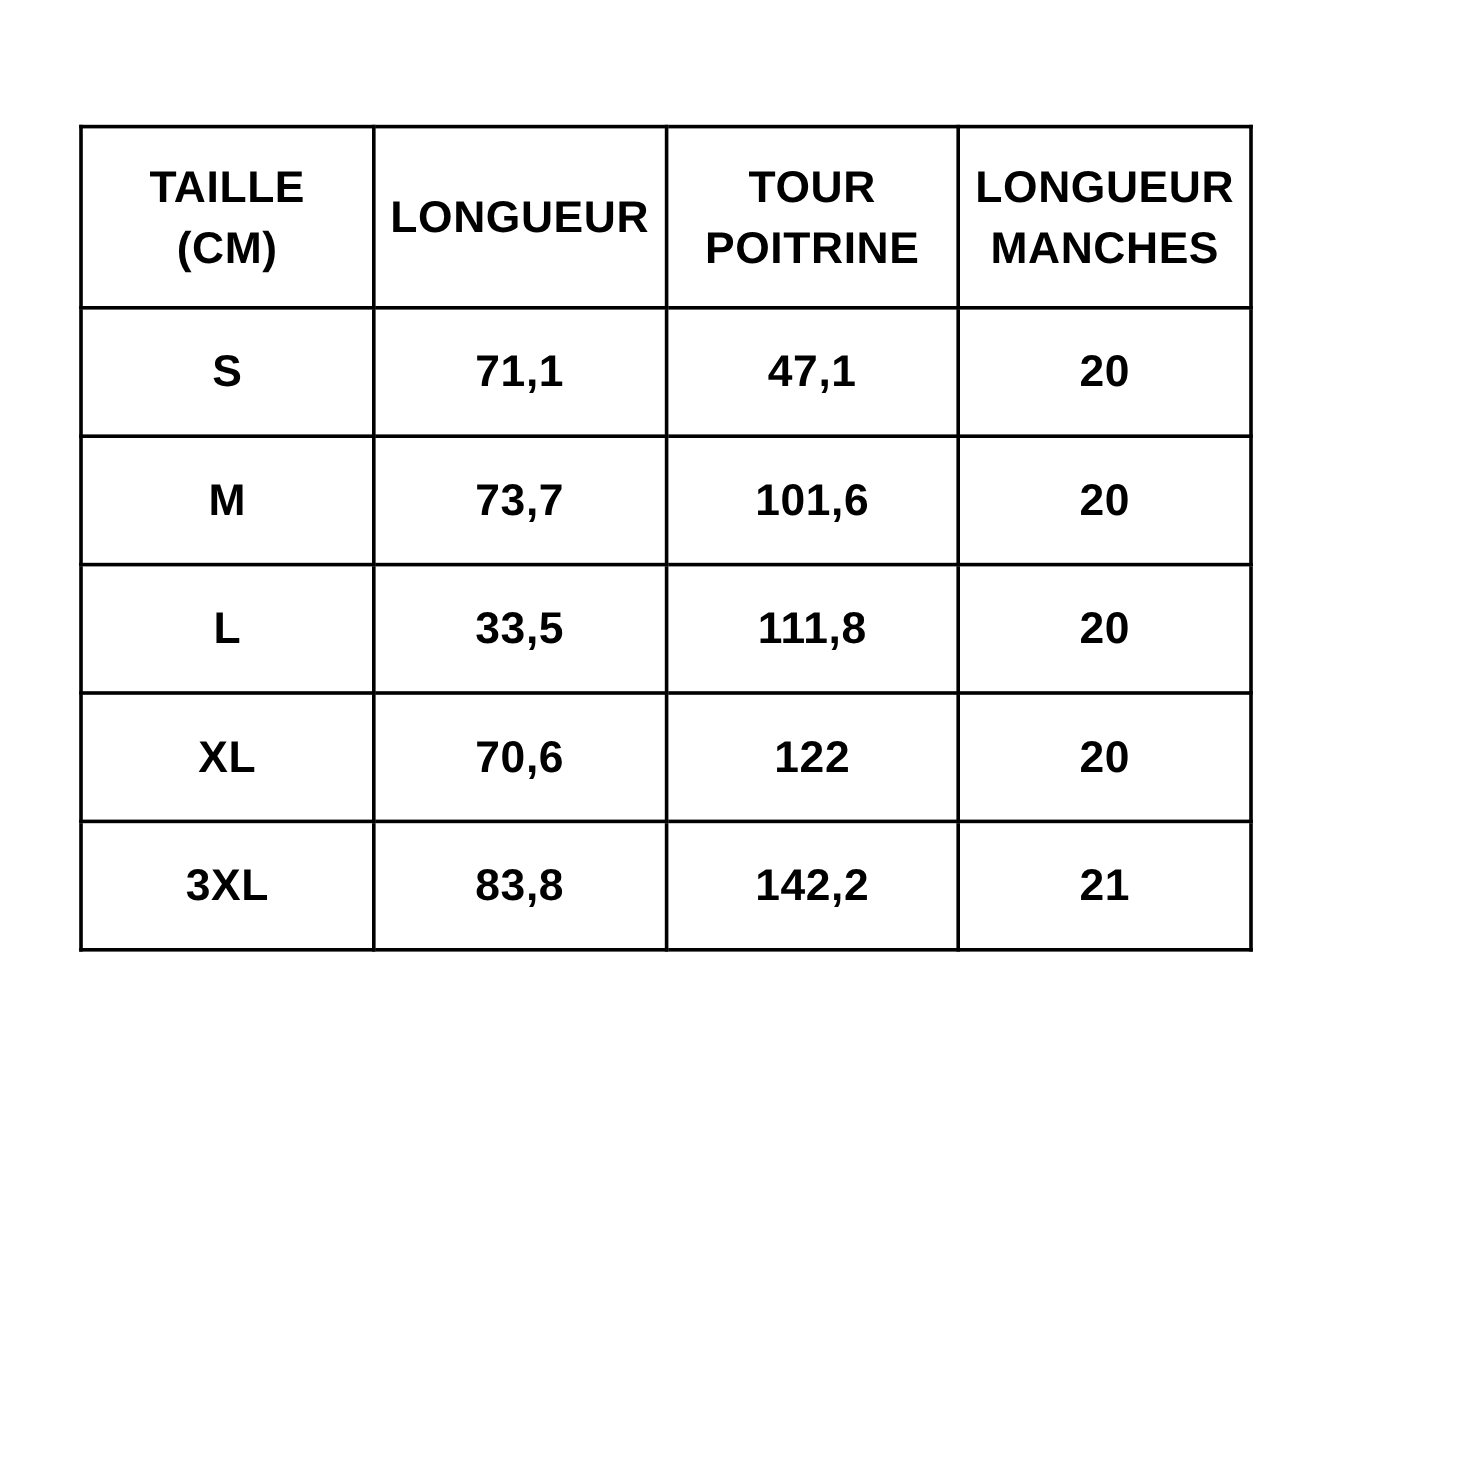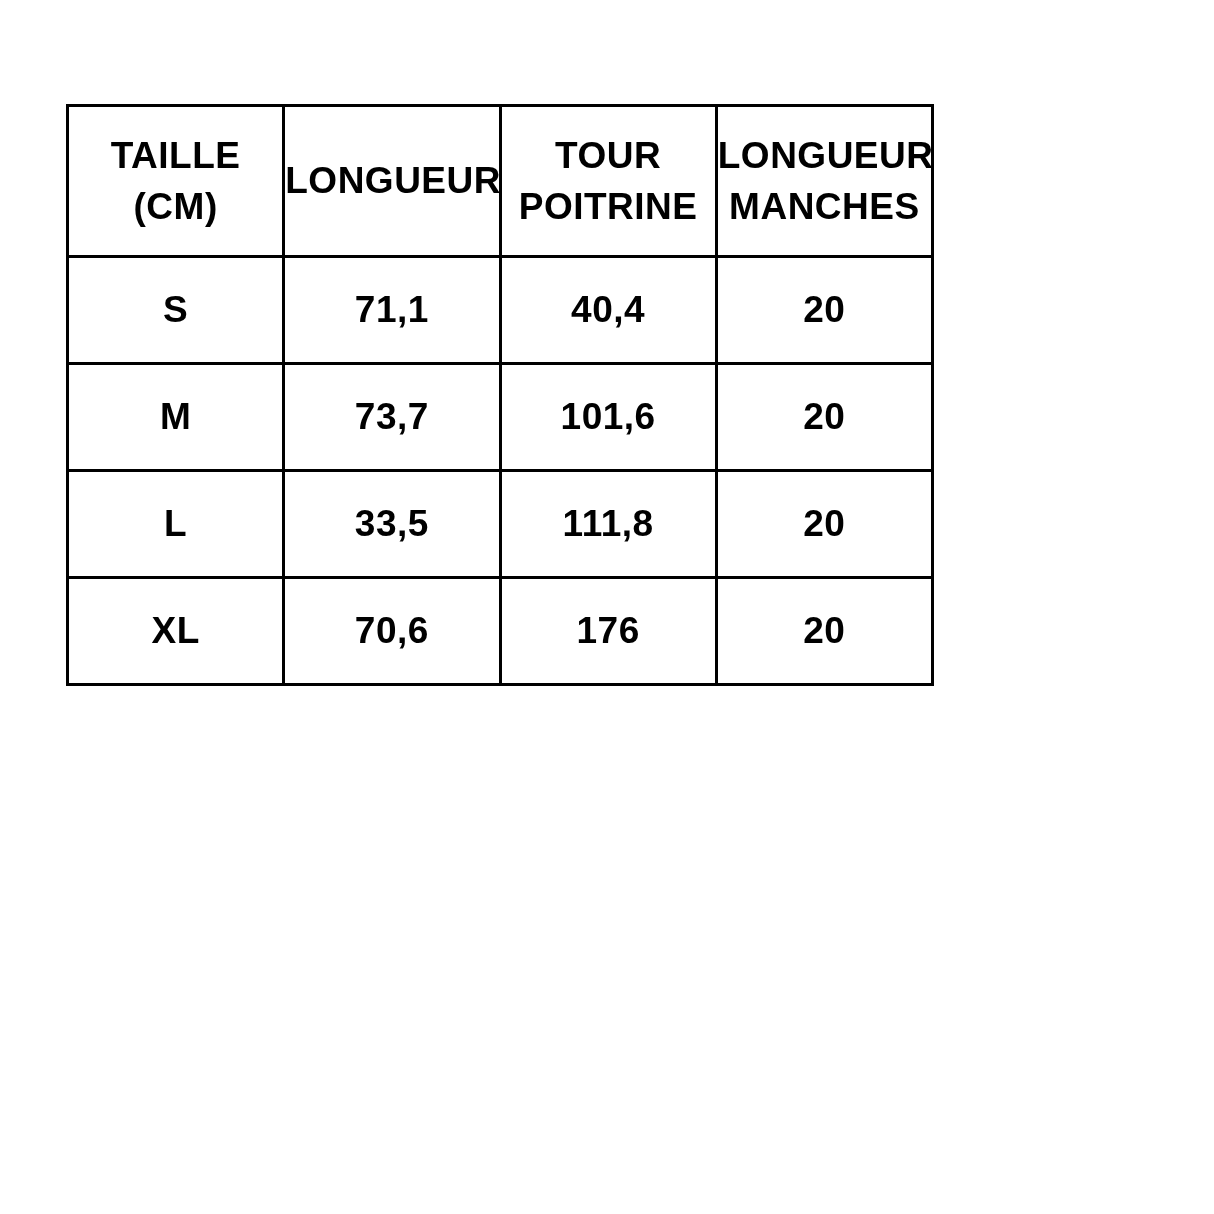--- a/index.html
+++ b/index.html
@@ -16,21 +16,21 @@
     width: 1214px;
     height: 1214px;
     background: #ffffff;
     overflow: hidden;
   }
 
   table.size-chart {
     position: absolute;
     left: 66px;
     top: 104px;
-    width: 868px;
+    width: 978px;
     border-collapse: collapse;
     table-layout: fixed;
     background: #ffffff;
     padding-left: 22px;
   }
 
   table.size-chart th,
   table.size-chart td {
     border: 3px solid #000000;
     text-align: center;
@@ -69,36 +69,42 @@
         <th>TOUR
 POITRINE</th>
         <th>LONGUEUR
 MANCHES</th>
       </tr>
     </thead>
     <tbody>
       <tr class="data-row">
         <td>S</td>
         <td>71,1</td>
-        <td>40,4</td>
+        <td>47,1</td>
         <td>20</td>
       </tr>
       <tr class="data-row">
         <td>M</td>
         <td>73,7</td>
         <td>101,6</td>
         <td>20</td>
       </tr>
       <tr class="data-row">
         <td>L</td>
         <td>33,5</td>
         <td>111,8</td>
         <td>20</td>
       </tr>
       <tr class="data-row">
         <td>XL</td>
         <td>70,6</td>
-        <td>176</td>
+        <td>122</td>
         <td>20</td>
+      </tr>
+      <tr class="data-row">
+        <td>3XL</td>
+        <td>83,8</td>
+        <td>142,2</td>
+        <td>21</td>
       </tr>
     </tbody>
   </table>
 </div>
 
 </body></html>

